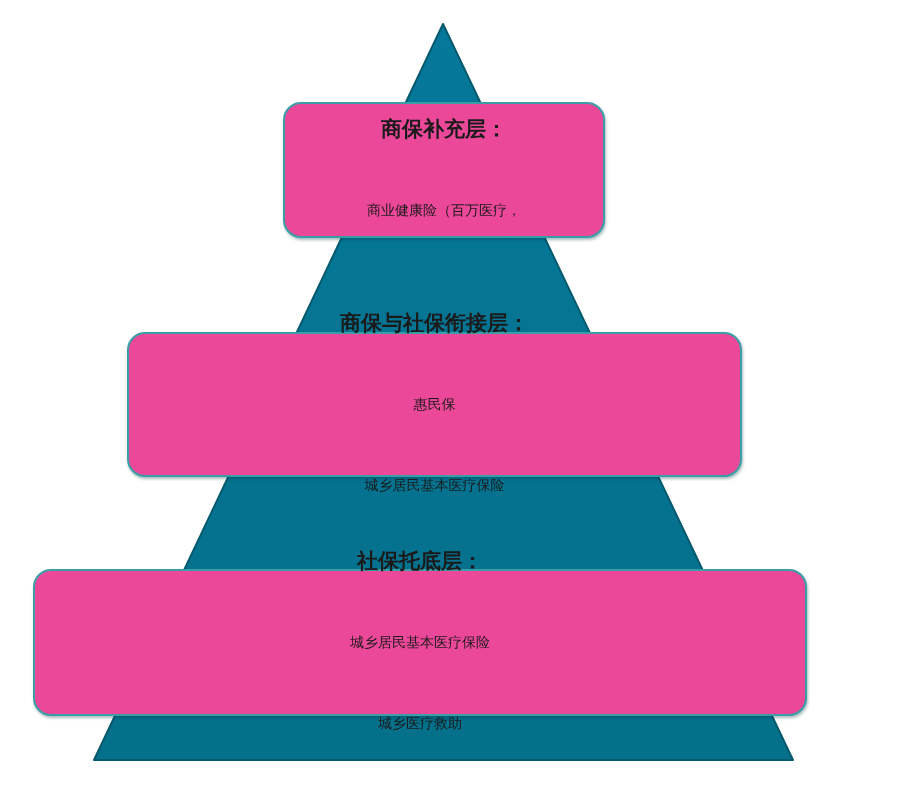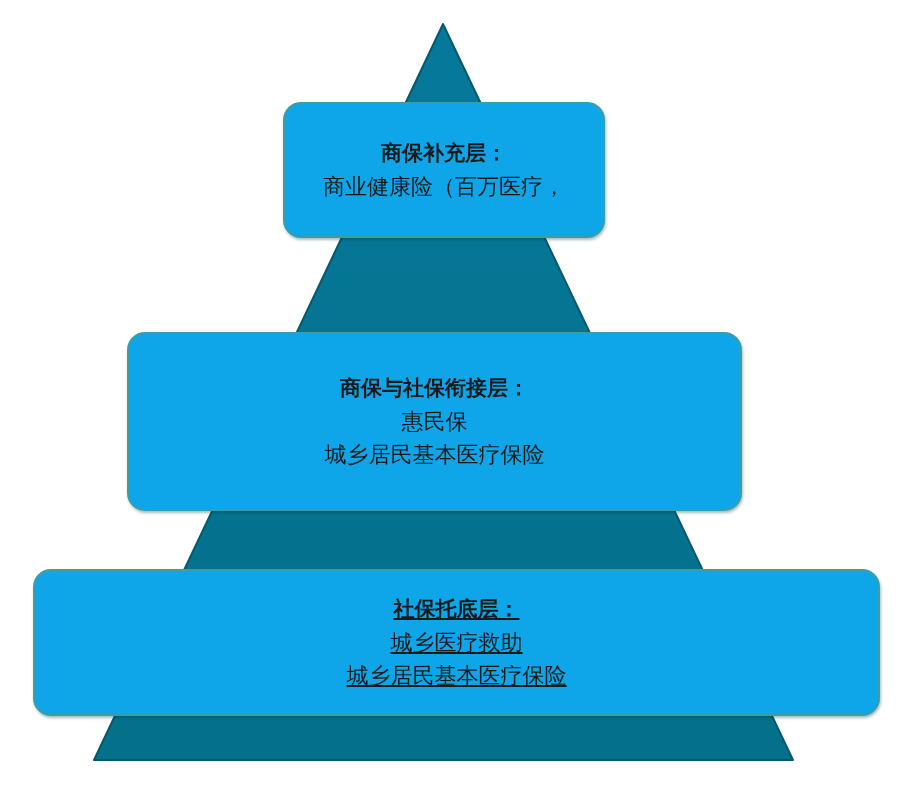--- a/index.html
+++ b/index.html
@@ -17,45 +17,46 @@
     .pyramid-svg {
       position: absolute;
       left: 0;
       top: 0;
       width: 914px;
       height: 794px;
     }
     .tier-box {
       position: absolute;
       box-sizing: border-box;
-      background: #0ea5e9;
+      background: #ec4899;
       border: 2px solid #3A9EA6;
       border-radius: 18px;
       box-shadow: 1px 2px 3px rgba(0, 60, 70, 0.35);
       display: flex;
       flex-direction: column;
       align-items: center;
       justify-content: center;
       text-align: center;
       color: #1a1a1a;
     }
     .tier-title {
       font-weight: bold;
       font-size: 21px;
       line-height: 33px;
       color: #1a1a1a;
     }
     .tier-line {
-      font-size: 22px;
+      font-size: 14px;
       line-height: 33px;
       color: #1a1a1a;
+      margin-top: 48px;
     }
     #tier-1 { left: 283px; top: 102px; width: 322px; height: 136px; }
-    #tier-2 { left: 127px; top: 332px; width: 615px; height: 179px; }
-    #tier-3 { left: 33px; top: 569px; width: 847px; height: 147px; text-decoration: underline; }
+    #tier-2 { left: 127px; top: 332px; width: 615px; height: 145px; }
+    #tier-3 { left: 33px; top: 569px; width: 774px; height: 147px; }
   </style>
 </head>
 <body>
 
 <svg class="pyramid-svg" viewBox="0 0 914 794" xmlns="http://www.w3.org/2000/svg">
   <defs>
     <linearGradient id="pyrGrad" x1="0" y1="0" x2="0" y2="1">
       <stop offset="0" stop-color="#06789A"></stop>
       <stop offset="1" stop-color="#04708A"></stop>
     </linearGradient>
@@ -69,15 +70,15 @@
 </div>
 
 <div class="tier-box" id="tier-2">
   <div class="tier-title">商保与社保衔接层：</div>
   <div class="tier-line">惠民保</div>
   <div class="tier-line">城乡居民基本医疗保险</div>
 </div>
 
 <div class="tier-box" id="tier-3">
   <div class="tier-title">社保托底层：</div>
+  <div class="tier-line">城乡居民基本医疗保险</div>
   <div class="tier-line">城乡医疗救助</div>
-  <div class="tier-line">城乡居民基本医疗保险</div>
 </div>
 
 </body></html>

